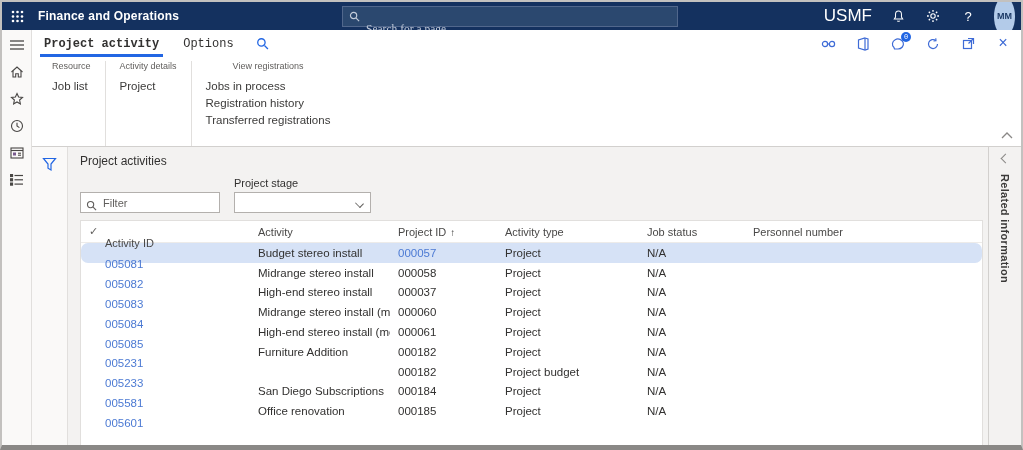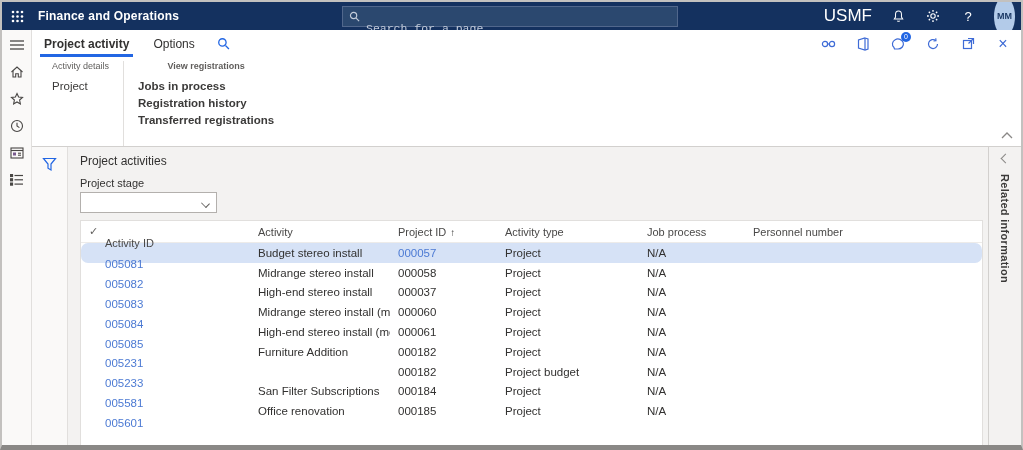--- a/index.html
+++ b/index.html
@@ -8,45 +8,45 @@
     width:1023px;height:450px;background:#fff;position:relative;
     border-left:2px solid #c3c1bf;border-top:2px solid #c3c1bf;border-right:2px solid #c3c1bf;
     border-bottom:5px solid #8a8886;display:flex;flex-direction:column;overflow:hidden;
   }
   
   .topbar{height:28px;background:#14315f;display:flex;align-items:center;color:#fff;flex:0 0 auto;position:relative;}
   .waffle{width:30px;height:28px;display:flex;align-items:center;justify-content:center;cursor:pointer;}
   .app-title{font-size:12px;font-weight:bold;margin-left:6px;letter-spacing:.2px;}
   .top-search{position:absolute;left:340px;top:4px;width:336px;height:21px;background:#2b486f;border:1px solid #51678c;display:flex;align-items:center;padding:0 6px;}
   .top-search svg{flex:0 0 auto;margin-right:6px;}
-  .top-search input{background:transparent;border:none;outline:none;color:#e3e8f0;font-size:11.5px;width:100%;font-family:Liberation Mono, monospace;margin-top:24px;}
+  .top-search input{background:transparent;border:none;outline:none;color:#e3e8f0;font-size:11.5px;width:100%;font-family:Liberation Serif, serif;margin-top:24px;}
   .top-search input::placeholder{color:#c2cbda;}
   .top-right{position:absolute;right:6px;top:0;height:28px;display:flex;align-items:center;gap:17px;}
   .company{font-size:17px;color:#fff;cursor:pointer;}
   .top-icon{display:flex;align-items:center;justify-content:center;width:18px;height:18px;cursor:pointer;color:#fff;font-size:13px;}
   .avatar{width:21px;height:39px;border-radius:50%;background:#b3cbe9;color:#1d3a66;font-size:9px;font-weight:bold;display:flex;align-items:center;justify-content:center;cursor:pointer;}
   
   .main{flex:1;display:flex;min-height:0;}
   .sidebar{width:30px;background:#faf9f8;border-right:1px solid #e1dfdd;display:flex;flex-direction:column;align-items:center;padding-top:7px;gap:11px;flex:0 0 auto;}
   .side-icon{width:16px;height:16px;display:flex;align-items:center;justify-content:center;color:#484644;cursor:pointer;font-size:14px;line-height:1;}
   .right-col{flex:1;display:flex;flex-direction:column;min-width:0;}
   
-  .tabbar{height:27px;background:#fff;display:flex;align-items:center;position:relative;flex:0 0 auto;}
+  .tabbar{height:27px;background:#fff;display:flex;align-items:center;position:relative;flex:0 0 auto;font-family:Liberation Mono, monospace;}
   .tab{font-size:12px;color:#323130;padding:0 12px;height:100%;display:flex;align-items:center;position:relative;cursor:pointer;}
   .tab.active{font-weight:bold;}
   .tab.active::after{content:"";position:absolute;left:8px;right:8px;bottom:0;height:3px;background:#2266e3;}
   .tab-search{margin-left:10px;color:#2266e3;cursor:pointer;display:flex;align-items:center;}
   .tab-actions{position:absolute;right:10px;top:0;height:100%;display:flex;align-items:center;gap:19px;color:#3e6bd6;}
   .ta-icon{position:relative;display:flex;align-items:center;justify-content:center;width:16px;height:16px;cursor:pointer;color:#3e6bd6;font-size:14px;}
   .badge{position:absolute;top:-4px;right:-5px;background:#2266e3;color:#fff;font-size:7px;width:10px;height:10px;border-radius:50%;display:flex;align-items:center;justify-content:center;}
   .close-x{font-size:16px;color:#3e6bd6;}
   
   .ribbon{height:90px;background:#fff;border-bottom:1px solid #d2d0ce;display:flex;padding:4px 0 0 6px;position:relative;flex:0 0 auto;}
   .rgroup{padding:0 14px;border-right:1px solid #e1dfdd;display:flex;flex-direction:column;}
-  .rgroup:last-of-type{border-right:none;font-weight:bold;}
+  .rgroup:last-of-type{border-right:none;}
   .rgroup-label{font-size:9px;color:#605e5c;text-align:center;margin-bottom:9px;white-space:nowrap;}
   .ritem{font-size:11.5px;color:#3b3a39;margin-bottom:5px;cursor:pointer;white-space:nowrap;}
   .pane-collapse{position:absolute;right:8px;bottom:3px;color:#8a8886;cursor:pointer;}
   
   .content{flex:1;display:flex;background:#f3f2f1;min-height:0;}
   .filter-strip{width:36px;background:#faf9f8;border-right:1px solid #e1dfdd;display:flex;justify-content:center;padding-top:10px;flex:0 0 auto;}
   .funnel{cursor:pointer;}
   .form-area{flex:1;padding:7px 5px 0 12px;display:flex;flex-direction:column;min-width:0;}
   .section-title{font-size:12px;color:#323130;margin-bottom:9px;}
   .controls{display:flex;align-items:flex-end;gap:14px;margin-bottom:7px;}
@@ -226,20 +226,24 @@
                 <path d="M6 1.5 H11.5 V7"></path>
                 <line x1="11.5" y1="1.5" x2="6.5" y2="6.5"></line>
               </svg>
           </span>
           <span class="ta-icon close-x">×</span>
         </div>
       </div>
 
       <div class="ribbon">
         <div class="rgroup">
+          <div class="rgroup-label">Resource</div>
+          <div class="ritem">Job list</div>
+        </div>
+        <div class="rgroup">
           <div class="rgroup-label">Activity details</div>
           <div class="ritem">Project</div>
         </div>
         <div class="rgroup">
           <div class="rgroup-label">View registrations</div>
           <div class="ritem">Jobs in process</div>
           <div class="ritem">Registration history</div>
           <div class="ritem">Transferred registrations</div>
         </div>
         <span class="pane-collapse">
@@ -254,37 +258,46 @@
           <span class="funnel">
             <svg width="15" height="15" viewBox="0 0 15 15" fill="none" stroke="#2266e3" stroke-width="1.2">
                 <path d="M1.5 1.5 H13.5 L9 7 V13 L6 11.2 V7 Z"></path>
               </svg>
           </span>
         </div>
 
         <div class="form-area">
           <div class="section-title">Project activities</div>
           <div class="controls">
+            <div class="filter-box">
+              <span class="mag">
+                <svg width="11" height="11" viewBox="0 0 12 12" fill="none" stroke="#605e5c" stroke-width="1.2">
+                    <circle cx="5" cy="5" r="3.4"></circle>
+                    <line x1="7.8" y1="7.8" x2="11" y2="11"></line>
+                  </svg>
+              </span>
+              <input type="text" placeholder="Filter" style="">
+            </div>
             <div class="stage-group">
               <div class="stage-label">Project stage</div>
               <div class="combo">
                 <span></span>
                 <span class="chev"></span>
               </div>
             </div>
           </div>
 
           <div class="grid">
             <div class="grid-header">
               <div class="hcell c-check"><span class="check-glyph">✓</span></div>
               <div class="hcell c-id">Activity ID</div>
               <div class="hcell c-activity">Activity</div>
               <div class="hcell c-project"><span>Project ID</span><span class="sort-arrow">↑</span></div>
               <div class="hcell c-type">Activity type</div>
-              <div class="hcell c-status">Job process</div>
+              <div class="hcell c-status">Job status</div>
               <div class="hcell c-personnel">Personnel number</div>
             </div>
             <div id="grid-body">
                 <div class="grid-row selected">
                   <div class="cell c-check"></div>
                   <div class="cell c-id link">005081</div>
                   <div class="cell c-activity">Budget stereo install</div>
                   <div class="cell c-project link">000057</div>
                   <div class="cell c-type">Project</div>
                   <div class="cell c-status">N/A</div>
@@ -340,21 +353,21 @@
                   <div class="cell c-id link">005233</div>
                   <div class="cell c-activity"></div>
                   <div class="cell c-project">000182</div>
                   <div class="cell c-type">Project budget</div>
                   <div class="cell c-status">N/A</div>
                   <div class="cell c-personnel"></div>
                 </div>
                 <div class="grid-row">
                   <div class="cell c-check"></div>
                   <div class="cell c-id link">005581</div>
-                  <div class="cell c-activity">San Filter Subscriptions</div>
+                  <div class="cell c-activity">San Diego Subscriptions</div>
                   <div class="cell c-project">000184</div>
                   <div class="cell c-type">Project</div>
                   <div class="cell c-status">N/A</div>
                   <div class="cell c-personnel"></div>
                 </div>
                 <div class="grid-row">
                   <div class="cell c-check"></div>
                   <div class="cell c-id link">005601</div>
                   <div class="cell c-activity">Office renovation</div>
                   <div class="cell c-project">000185</div>

